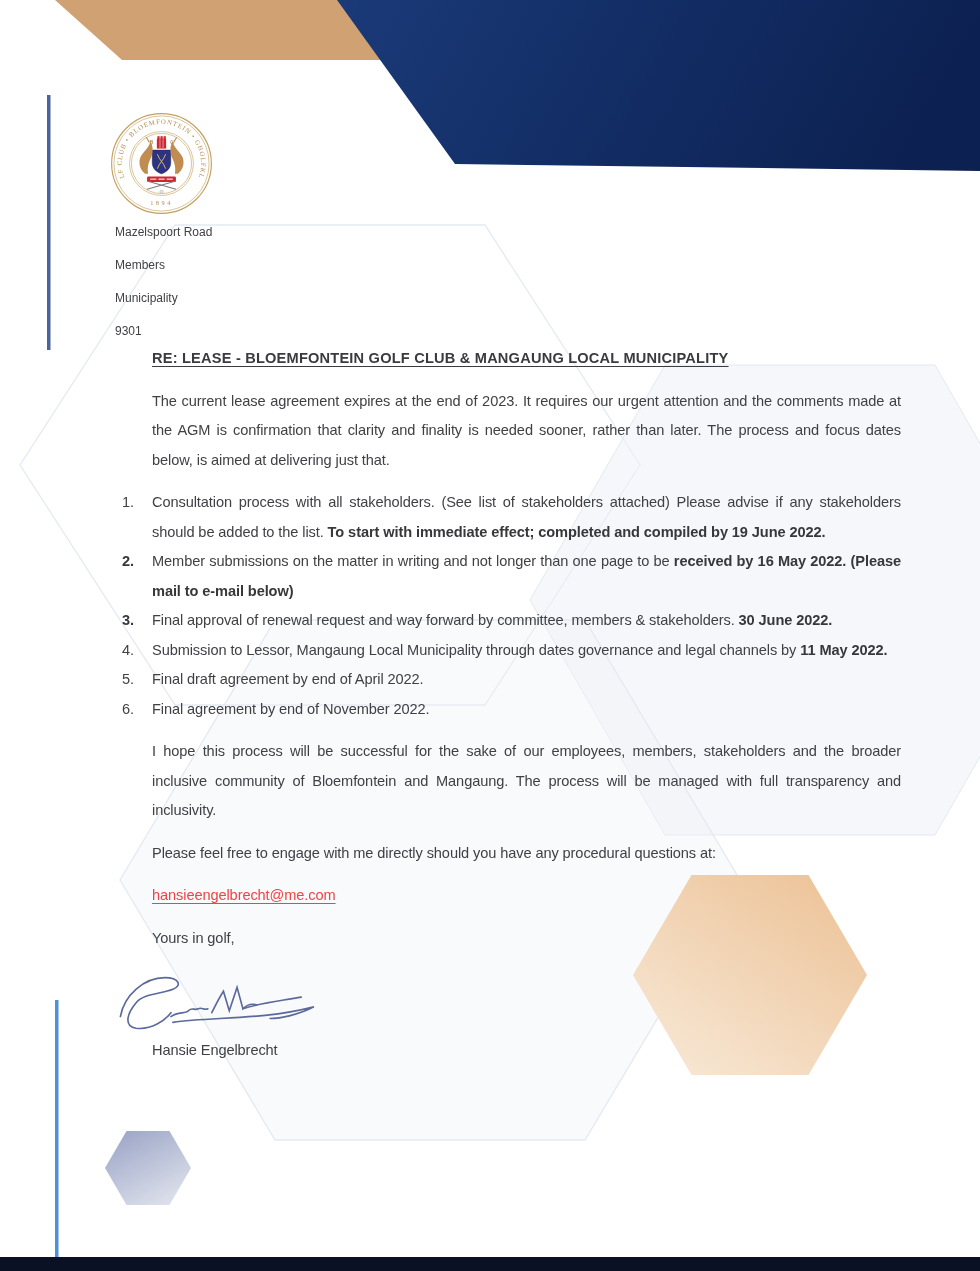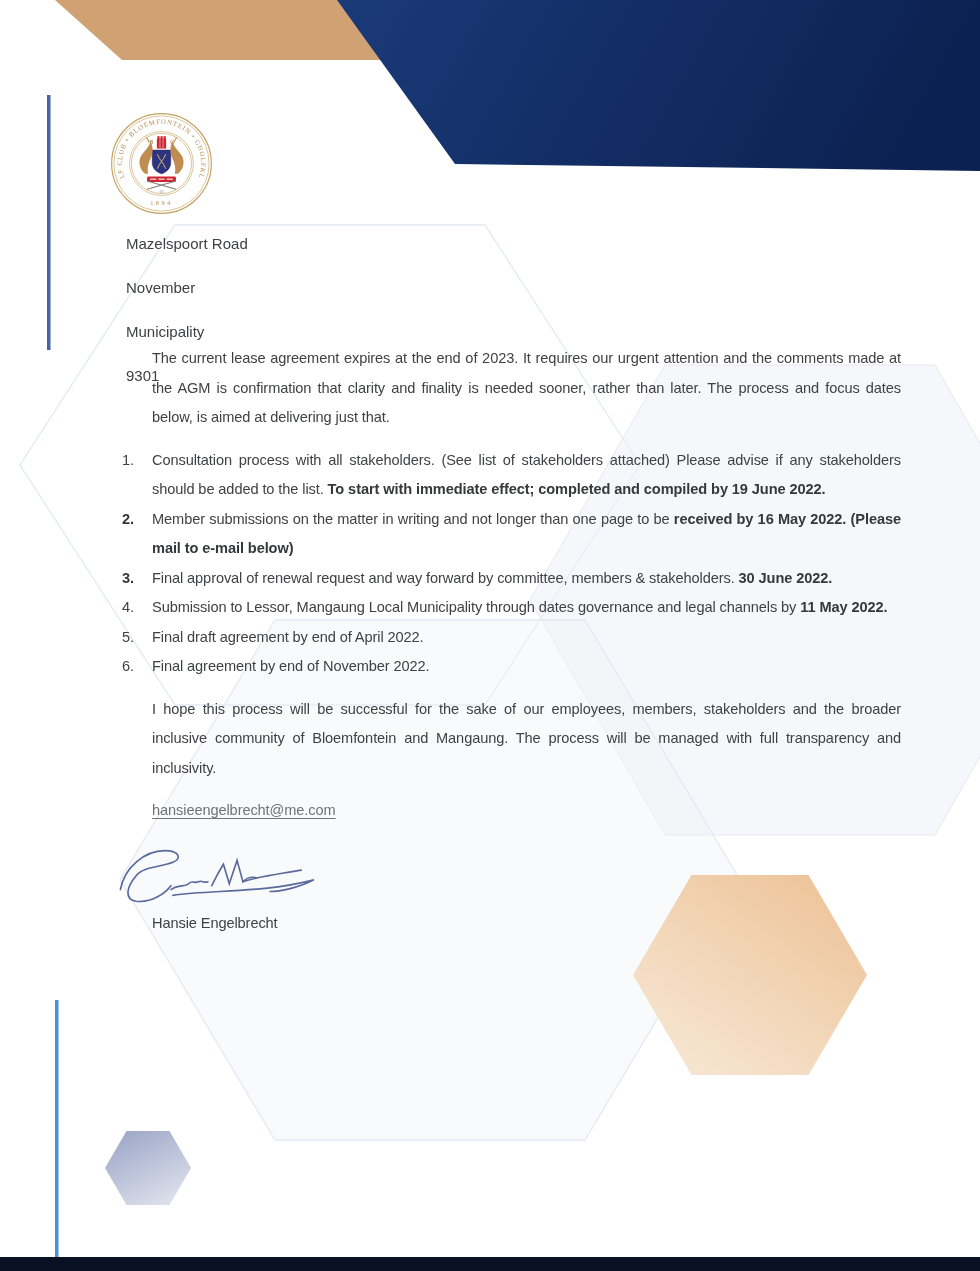--- a/index.html
+++ b/index.html
@@ -6,36 +6,36 @@
   .page{position:relative;width:980px;height:1271px;overflow:hidden;background:#fff;
         font-family:"Liberation Sans",sans-serif;color:#3f4043;}
   .deco{position:absolute;left:0;top:0;width:980px;height:1271px;z-index:0;}
   .content{position:relative;z-index:1;}
 
   
   .logo{position:absolute;left:110px;top:112px;width:103px;height:103px;z-index:1;}
 
   
   .address{position:absolute;left:115px;top:216px;z-index:1;}
-  .addr-line{margin:11px;font-size:15px;line-height:33px;color:#404145;}
+  .addr-line{margin:0;font-size:12px;line-height:33px;color:#404145;}
 
   
   .letter{position:absolute;left:152px;top:344px;width:749px;z-index:1;
           font-size:14.6px;line-height:29.5px;color:#404145;letter-spacing:-0.1px;}
   .letter p{margin:0 0 13px 0;}
   .salutation{color:#3f4043;}
   .subject{font-weight:bold;color:#3a3b3e;text-decoration:underline;
            text-underline-offset:3px;letter-spacing:0.2px;}
   .para{text-align:justify;}
   .b{font-weight:bold;color:#37383b;}
   .plist{margin:0 0 13px 0;}
   .li{position:relative;margin:0;}
   .num{position:absolute;left:-30px;top:0;}
   .litext{text-align:justify;}
-  .email-p a{color:#737373;text-decoration:underline;text-underline-offset:3px;cursor:pointer;}
+  .email-p a{color:#ef4444;text-decoration:underline;text-underline-offset:3px;cursor:pointer;}
   .sig-wrap{margin:2px 0 0 -38px;height:70px;}
   .name{margin-top:2px;}
 </style>
 </head>
 <body>
 
 <div class="page">
 
   <svg class="deco" width="980" height="1271" viewBox="0 0 980 1271" aria-hidden="true">
     <defs>
@@ -106,26 +106,27 @@
       <line x1="36" y1="75" x2="64" y2="67" stroke="#7c7c7c" stroke-width="1"></line>
       <line x1="36" y1="67" x2="64" y2="75" stroke="#7c7c7c" stroke-width="1"></line>
       <circle cx="50" cy="77.5" r="1.6" fill="#e8e8e8" stroke="#9a9a9a" stroke-width="0.4"></circle>
     </g>
   </svg>
 
   <div class="content">
 
     <div class="address">
         <p class="addr-line">Mazelspoort Road</p>
-        <p class="addr-line">November</p>
+        <p class="addr-line">Members</p>
         <p class="addr-line">Municipality</p>
         <p class="addr-line">9301</p>
       </div>
 
     <div class="letter">
+      <p class="subject">RE: LEASE - BLOEMFONTEIN GOLF CLUB &amp; MANGAUNG LOCAL MUNICIPALITY</p>
 
       <div id="paras">
           <p class="para"><span>The current lease agreement expires at the end of 2023. It requires our urgent attention and the comments made at the AGM is confirmation that clarity and finality is needed sooner, rather than later. The process and focus dates below, is aimed at delivering just that.</span></p>
         </div>
       <div id="numlist" class="plist">
           <div class="li">
             <span class="num">1.</span>
             <div class="litext"><span>Consultation process with all stakeholders. (See list of stakeholders attached) Please advise if any stakeholders should be added to the list. </span><span class="b">To start with immediate effect; completed and compiled by 19 June 2022.</span></div>
           </div>
           <div class="li">
@@ -144,26 +145,28 @@
             <span class="num">5.</span>
             <div class="litext"><span>Final draft agreement by end of April 2022.</span></div>
           </div>
           <div class="li">
             <span class="num">6.</span>
             <div class="litext"><span>Final agreement by end of November 2022.</span></div>
           </div>
         </div>
       <div id="closing">
           <p class="para"><span>I hope this process will be successful for the sake of our employees, members, stakeholders and the broader inclusive community of Bloemfontein and Mangaung. The process will be managed with full transparency and inclusivity.</span></p>
+          <p class="para"><span>Please feel free to engage with me directly should you have any procedural questions at:</span></p>
         </div>
 
       <p class="email-p">
         <a>hansieengelbrecht@me.com</a>
       </p>
 
+      <p>Yours in golf,</p>
 
       <div class="sig-wrap">
         <svg width="215" height="70" viewBox="0 0 220 72" aria-hidden="true">
           <g fill="none" stroke="#5b6a9b" stroke-width="1.7" stroke-linecap="round">
             <path d="M6,52 C10,30 30,12 52,12 C66,12 70,20 60,24 C48,29 30,28 22,38 C12,50 10,62 22,64 C38,66 52,56 58,48"></path>
             <path d="M58,52 C66,46 72,50 76,46 C80,42 82,46 86,44 C90,42 92,46 96,44"></path>
             <path d="M100,48 C104,40 108,32 112,26 L118,46 L126,22 L132,44 C136,40 140,38 146,40"></path>
             <path d="M132,44 C150,38 170,36 192,32"></path>
             <path d="M60,58 C100,52 150,56 205,42 C190,50 170,54 160,54"></path>
           </g>

